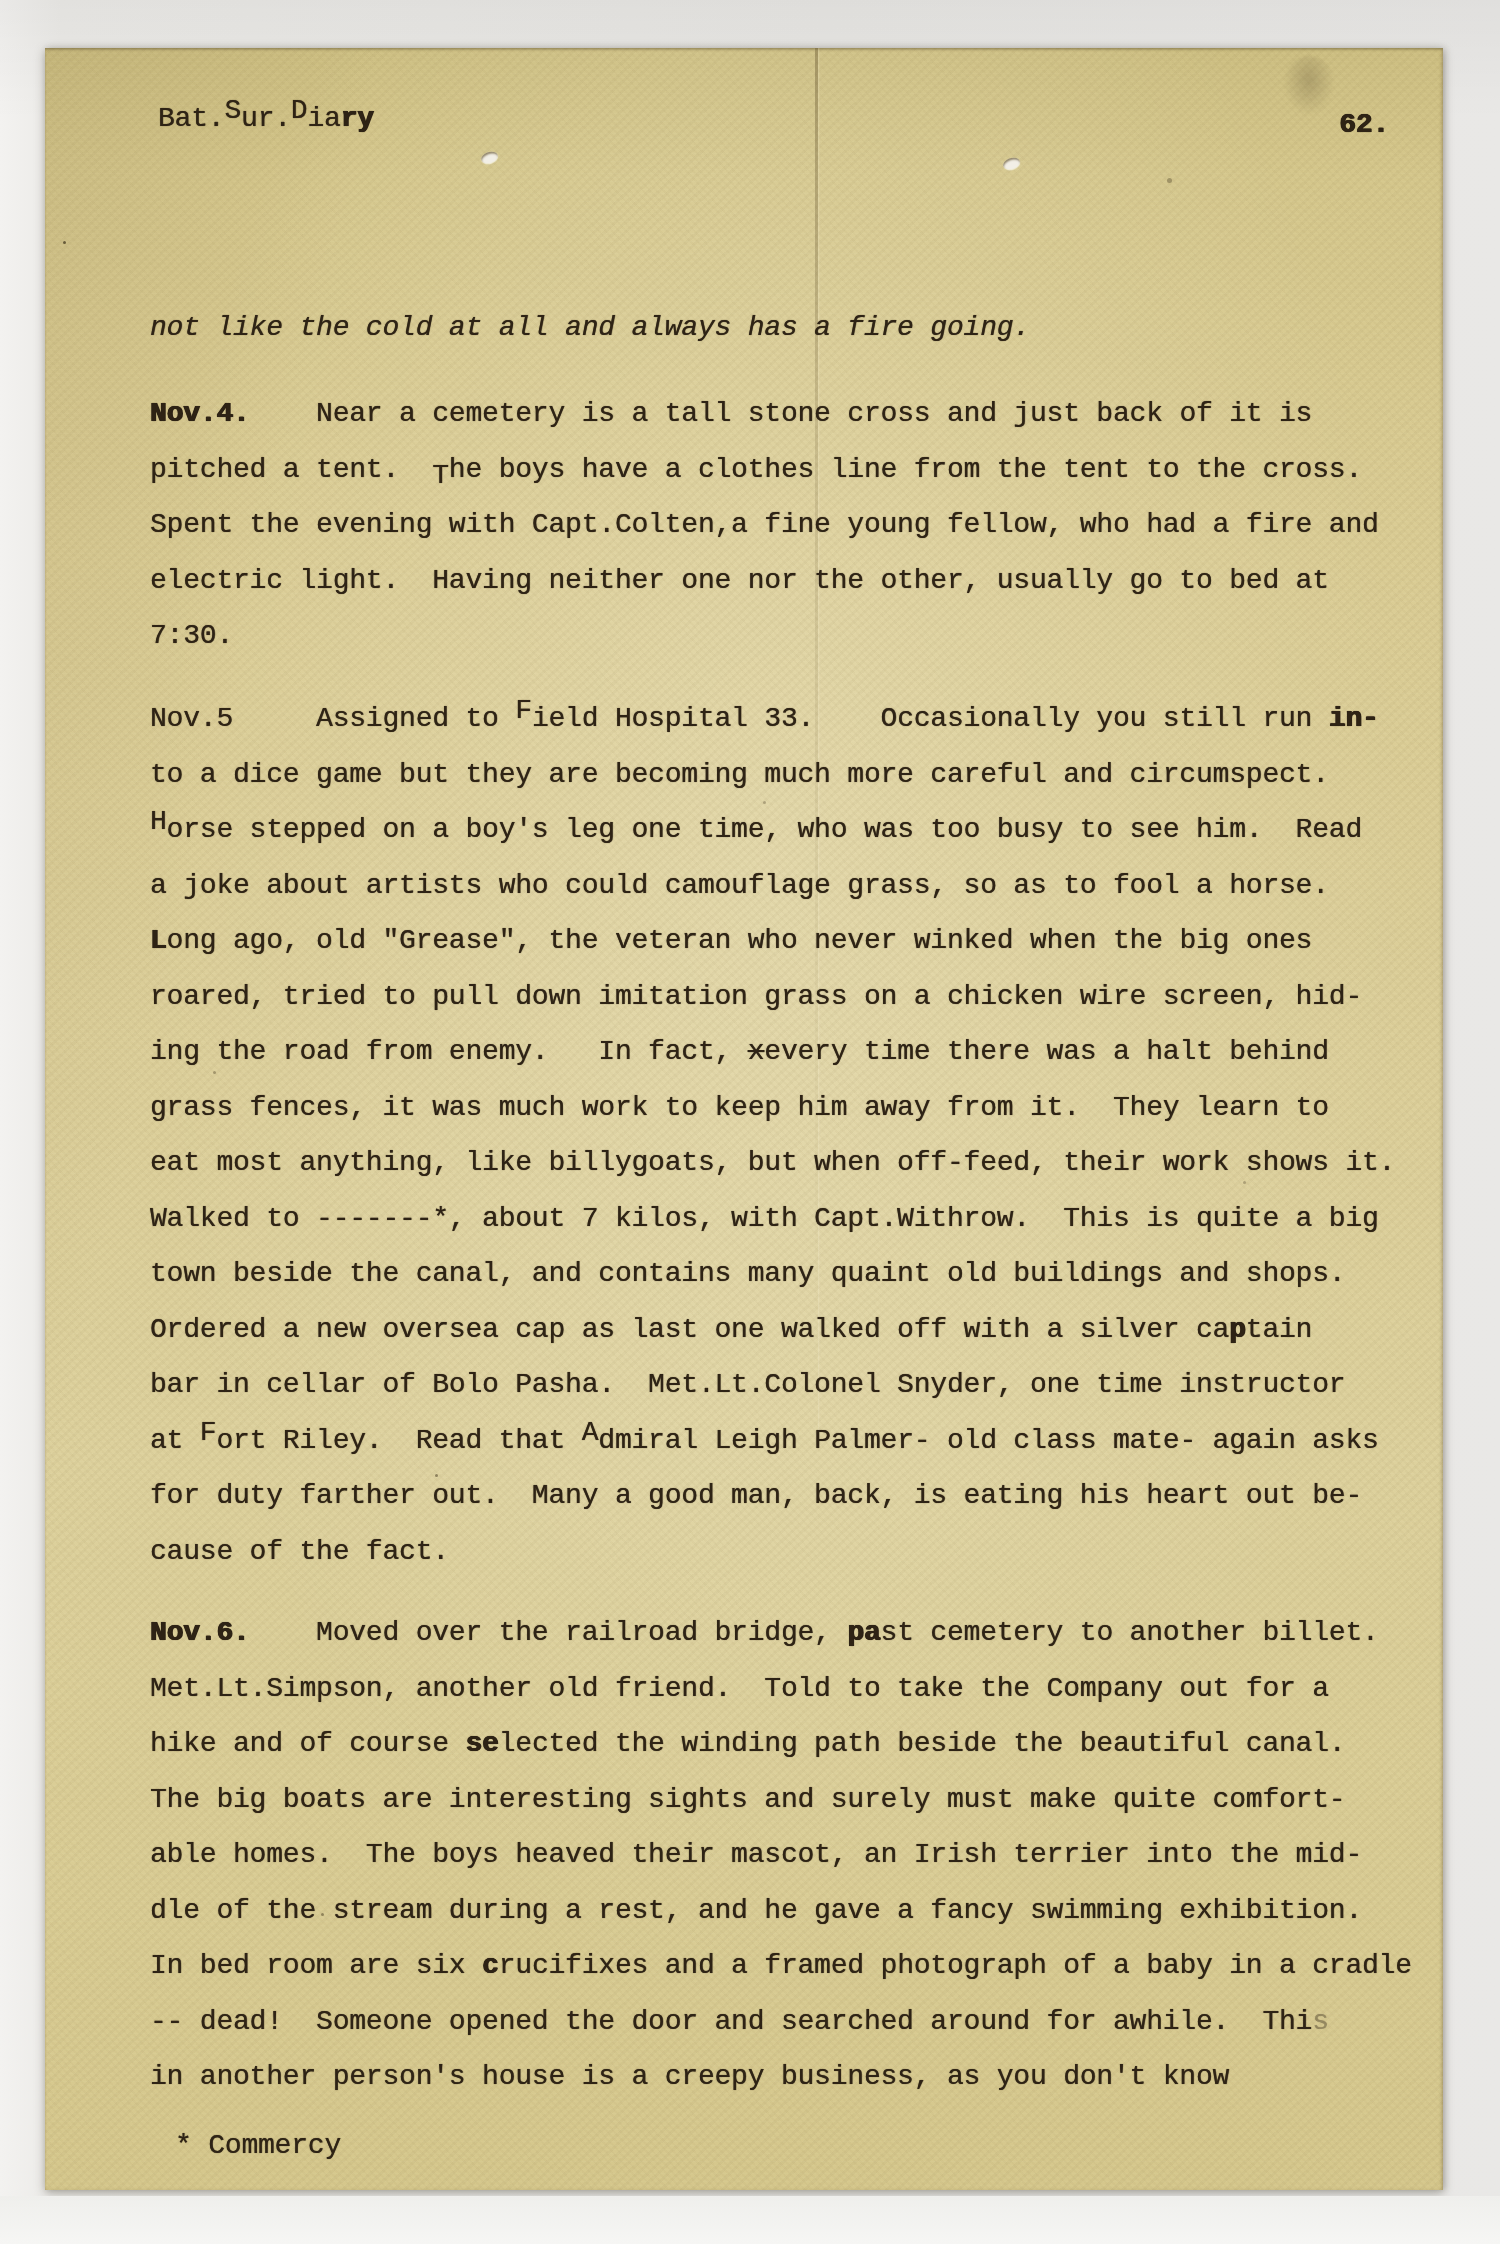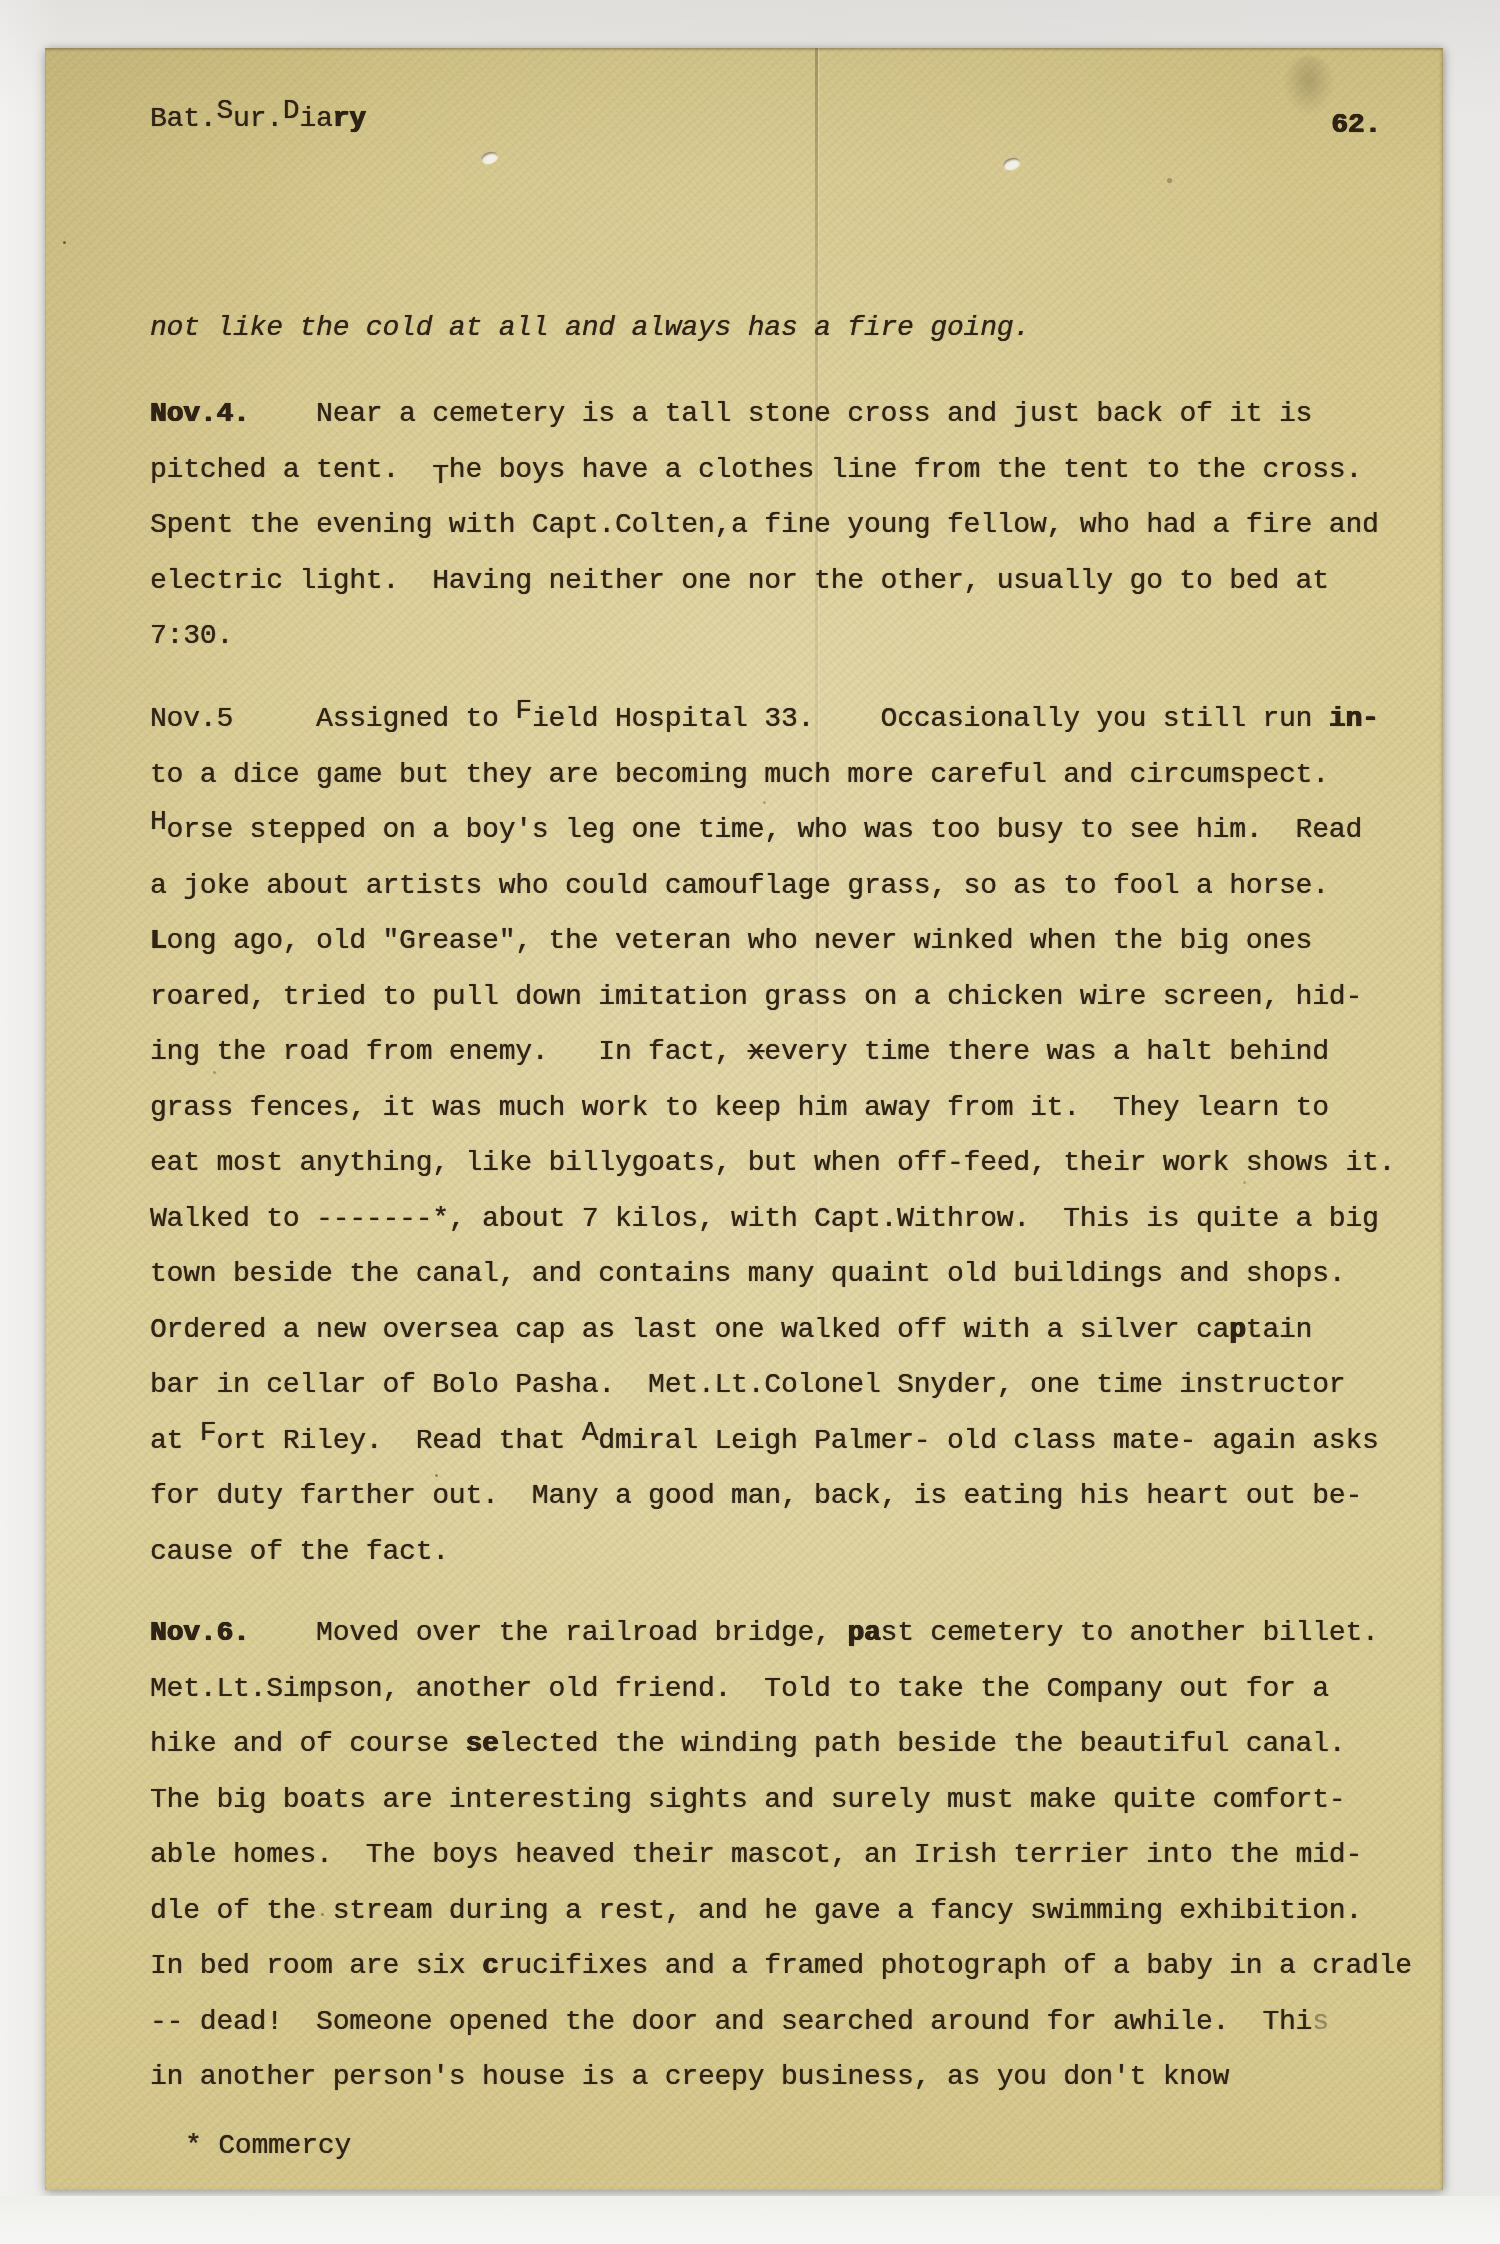--- a/index.html
+++ b/index.html
@@ -47,21 +47,21 @@
     background:radial-gradient(ellipse at 50% 40%, rgba(90,75,45,0.28), rgba(90,75,45,0) 70%);
     filter:blur(1px);
   }
   .speckles{
     position:absolute;left:18px;top:193px;width:3px;height:3px;border-radius:50%;
     background:rgba(60,48,25,0.7);
     box-shadow: 372px 1233px 0 rgba(60,48,25,0.5), 1105px -62px 0 1px rgba(60,48,25,0.35),
       258px 1672px 0 rgba(60,48,25,0.45), 700px 560px 0 rgba(60,48,25,0.3),
       1180px 940px 0 rgba(60,48,25,0.3), 150px 830px 0 rgba(60,48,25,0.35);
   }
-  .doc-header{position:absolute;left:0;top:55px;width:100%;height:40px;}
+  .doc-header{position:absolute;left:8px;top:55px;width:100%;height:40px;}
   .doc-title{position:absolute;left:105px;top:0;}
   .page-number{position:absolute;right:62px;top:6px;}
   .txt{
     color:#2e2315;font-size:28px;letter-spacing:-0.2px;white-space:pre;
     text-shadow:0 0 1px rgba(46,35,21,0.75), 0.4px 0.4px 0 rgba(46,35,21,0.35);
   }
   .para{position:absolute;}
   .line{line-height:55.5px;height:55.5px;white-space:pre;}
   .seg{white-space:pre;}
   .seg.b{font-weight:bold;text-shadow:0.8px 0 0 currentColor, -0.4px 0 0 currentColor, 0 0 1px rgba(46,35,21,0.8);}
@@ -84,17 +84,17 @@
   <div class="doc-header">
     <div class="doc-title txt"><span class="seg">Bat.</span><span class="seg sup">S</span><span class="seg">ur.</span><span class="seg sup">D</span><span class="seg">ia</span><span class="seg b">ry</span></div>
     <div class="page-number txt seg b">62.</div>
   </div>
 
   <div id="text-body">
       <div class="para txt" style="top: 252px; left: 105px; font-style: italic;"><div class="line"><span class="seg">not like the cold at all and always has a fire going.</span></div></div>
       <div class="para txt" style="top: 338px; left: 105px;"><div class="line"><span class="seg b">Nov.4.</span><span class="seg">    Near a cemetery is a tall stone cross and just back of it is</span></div><div class="line"><span class="seg">pitched a tent.  </span><span class="seg sub">T</span><span class="seg">he boys have a clothes line from the tent to the cross.</span></div><div class="line"><span class="seg">Spent the evening with Capt.Colten,a fine young fellow, who had a fire and</span></div><div class="line"><span class="seg">electric light.  Having neither one nor the other, usually go to bed at</span></div><div class="line"><span class="seg">7:30.</span></div></div>
       <div class="para txt" style="top: 643px; left: 105px;"><div class="line"><span class="seg">Nov.5     Assigned to </span><span class="seg sup">F</span><span class="seg">ield Hospital 33.    Occasionally you still run </span><span class="seg b">in-</span></div><div class="line"><span class="seg">to a dice game but they are becoming much more careful and circumspect.</span></div><div class="line"><span class="seg sup">H</span><span class="seg">orse stepped on a boy's leg one time, who was too busy to see him.  Read</span></div><div class="line"><span class="seg">a joke about artists who could camouflage grass, so as to fool a horse.</span></div><div class="line"><span class="seg b">L</span><span class="seg">ong ago, old "Grease", the veteran who never winked when the big ones</span></div><div class="line"><span class="seg">roared, tried to pull down imitation grass on a chicken wire screen, hid-</span></div><div class="line"><span class="seg">ing the road from enemy.   In fact, </span><span class="seg strike">x</span><span class="seg">every time there was a halt behind</span></div><div class="line"><span class="seg">grass fences, it was much work to keep him away from it.  They learn to</span></div><div class="line"><span class="seg">eat most anything, like billygoats, but when off-feed, their work shows it.</span></div><div class="line"><span class="seg">Walked to -------*, about 7 kilos, with Capt.Withrow.  This is quite a big</span></div><div class="line"><span class="seg">town beside the canal, and contains many quaint old buildings and shops.</span></div><div class="line"><span class="seg">Ordered a new oversea cap as last one walked off with a silver ca</span><span class="seg b">p</span><span class="seg">tain</span></div><div class="line"><span class="seg">bar in cellar of Bolo Pasha.  Met.Lt.Colonel Snyder, one time instructor</span></div><div class="line"><span class="seg">at </span><span class="seg sup">F</span><span class="seg">ort Riley.  Read that </span><span class="seg sup">A</span><span class="seg">dmiral Leigh Palmer- old class mate- again asks</span></div><div class="line"><span class="seg">for duty farther out.  Many a good man, back, is eating his heart out be-</span></div><div class="line"><span class="seg">cause of the fact.</span></div></div>
       <div class="para txt" style="top: 1557px; left: 105px;"><div class="line"><span class="seg b">Nov.6.</span><span class="seg">    Moved over the railroad bridge, </span><span class="seg b">pa</span><span class="seg">st cemetery to another billet.</span></div><div class="line"><span class="seg">Met.Lt.Simpson, another old friend.  Told to take the Company out for a</span></div><div class="line"><span class="seg">hike and of course </span><span class="seg b">se</span><span class="seg">lected the winding path beside the beautiful canal.</span></div><div class="line"><span class="seg">The big boats are interesting sights and surely must make quite comfort-</span></div><div class="line"><span class="seg">able homes.  The boys heaved their mascot, an Irish terrier into the mid-</span></div><div class="line"><span class="seg">dle of the stream during a rest, and he gave a fancy swimming exhibition.</span></div><div class="line"><span class="seg">In bed room are six </span><span class="seg b">c</span><span class="seg">rucifixes and a framed photograph of a baby in a cradle</span></div><div class="line"><span class="seg">-- dead!  Someone opened the door and searched around for awhile.  Thi</span><span class="seg faint">s</span></div><div class="line"><span class="seg">in another person's house is a creepy business, as you don't know</span></div></div>
-      <div class="para txt" style="top: 2070px; left: 140px;"><div class="line"><span class="seg">* Commercy</span></div></div>
+      <div class="para txt" style="top: 2070px; left: 130px;"><div class="line"><span class="seg">* Commercy</span></div></div>
     </div>
 </div>
 
 <div class="bottom-band"></div>
 
 </body></html>

